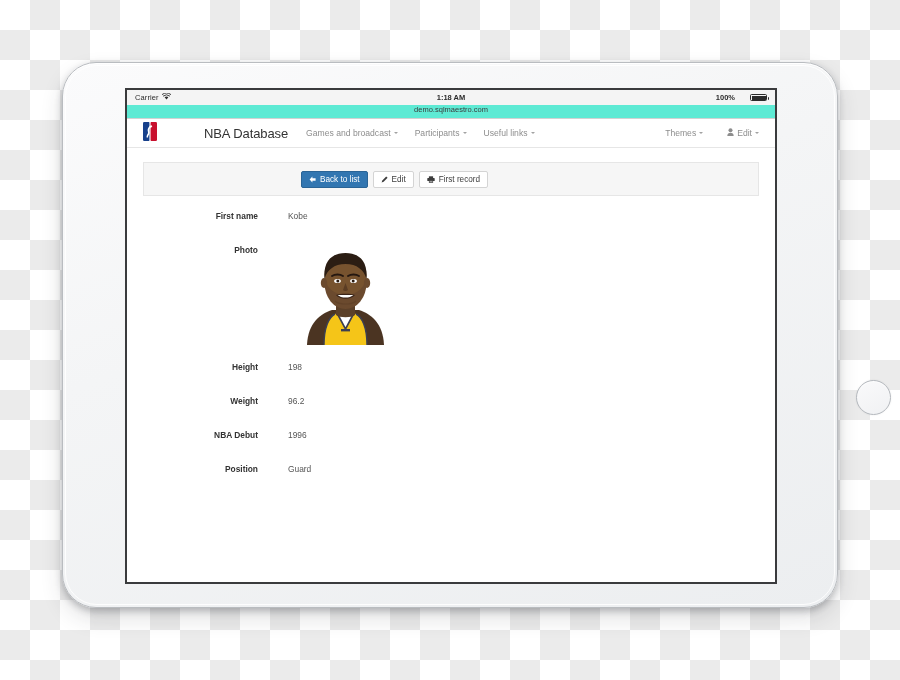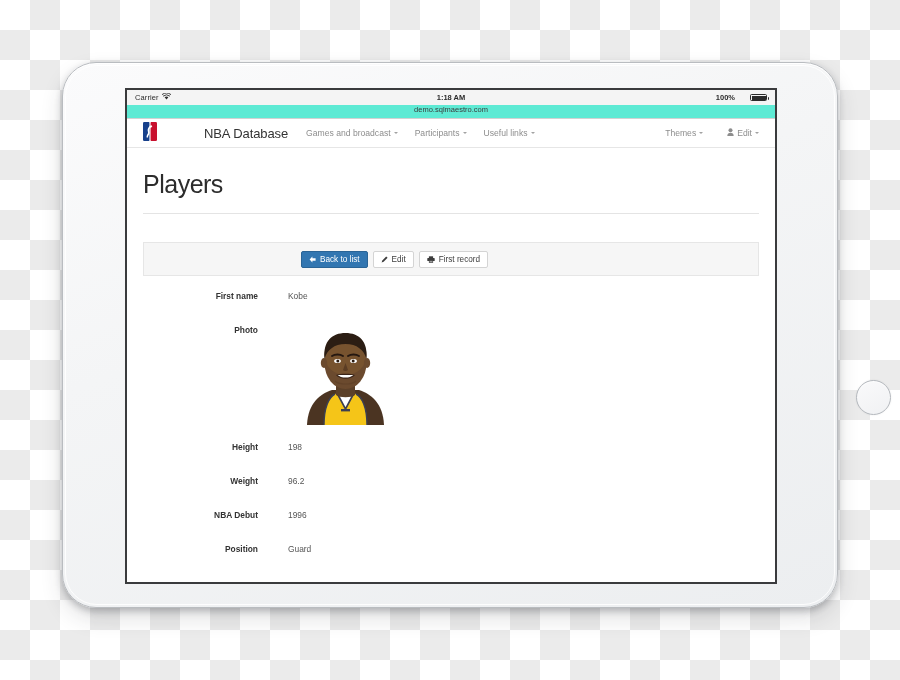--- a/index.html
+++ b/index.html
@@ -195,21 +195,21 @@
   .page-title {
     font-size: 25px;
     font-weight: normal;
     color: #2c2c2c;
     letter-spacing: -0.5px;
     padding: 22px 0 14px 0;
     border-bottom: 1px solid #e4e4e4;
   }
 
   .toolbar {
-    margin-top: 28px;
+    margin-top: 14px;
     background: #f6f6f6;
     border: 1px solid #e6e6e6;
     height: 34px;
     display: flex;
     align-items: center;
     padding-left: 157px;
     gap: 5px;
   }
   .btn {
     display: inline-flex;
@@ -338,21 +338,20 @@
             </svg>
           </span>
           <span>Edit</span>
           <span class="caret"></span>
         </div>
       </div>
     </div>
 
     <div class="content">
 
-      <h1 class="page-title">Players</h1>
 
       <div class="toolbar">
         <div class="btn btn-primary">
           <span>
             <svg width="7" height="7" viewBox="0 0 7 7">
               <path d="M3.4 0.6 L0.6 3.5 L3.4 6.4 L3.4 4.7 L6.6 4.7 L6.6 2.3 L3.4 2.3 Z" fill="#ffffff"></path>
             </svg>
           </span>
           <span>Back to list</span>
         </div>

